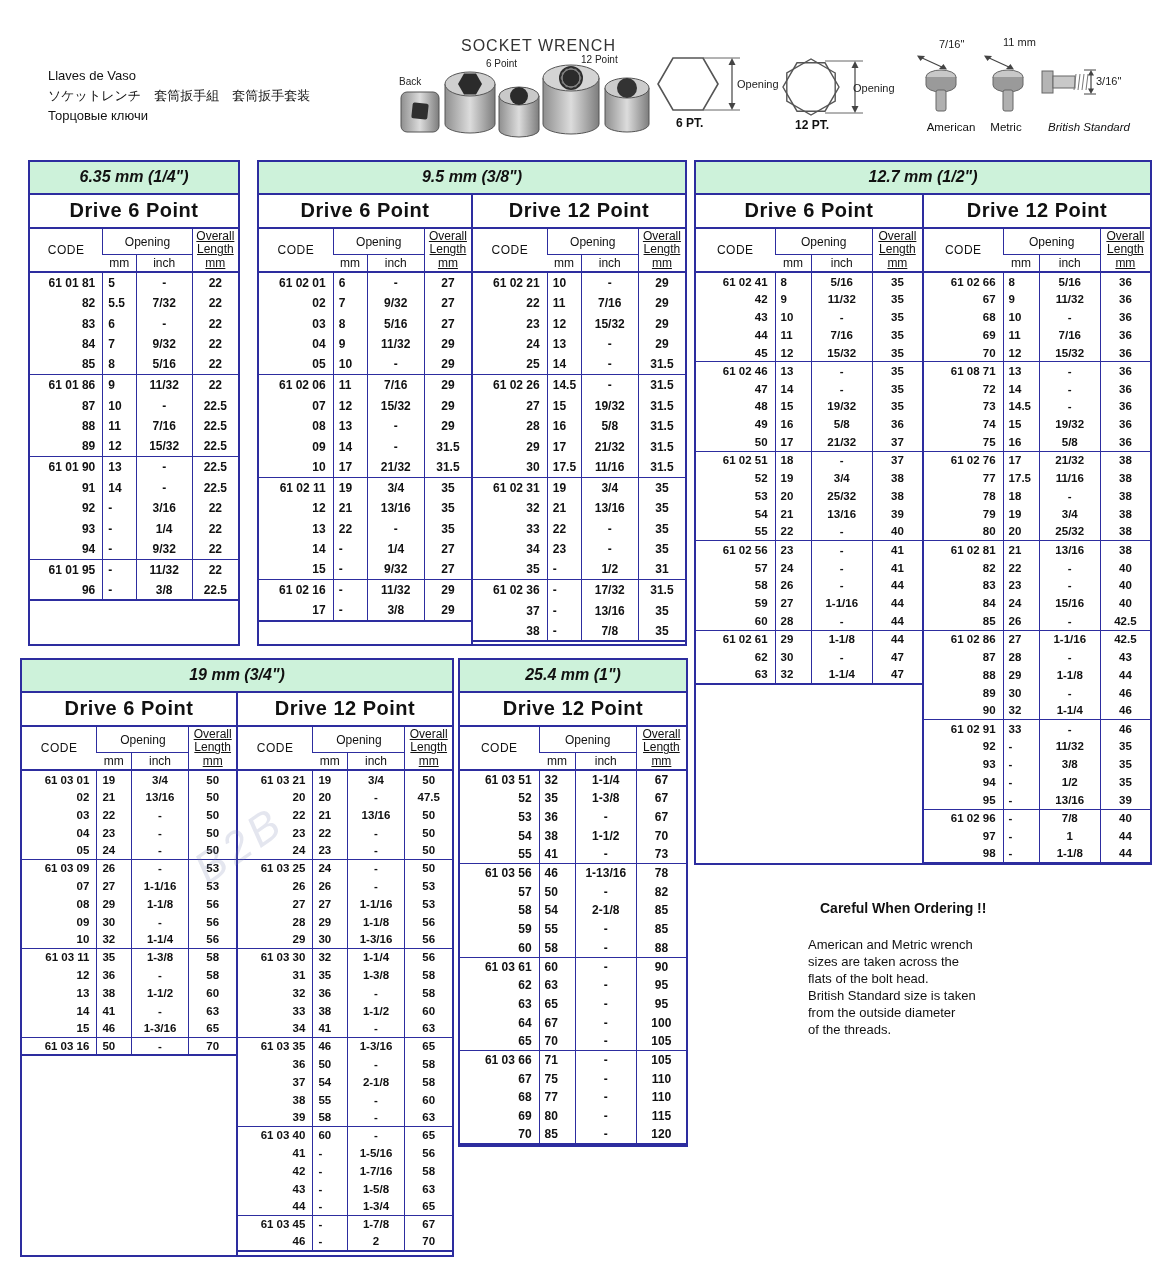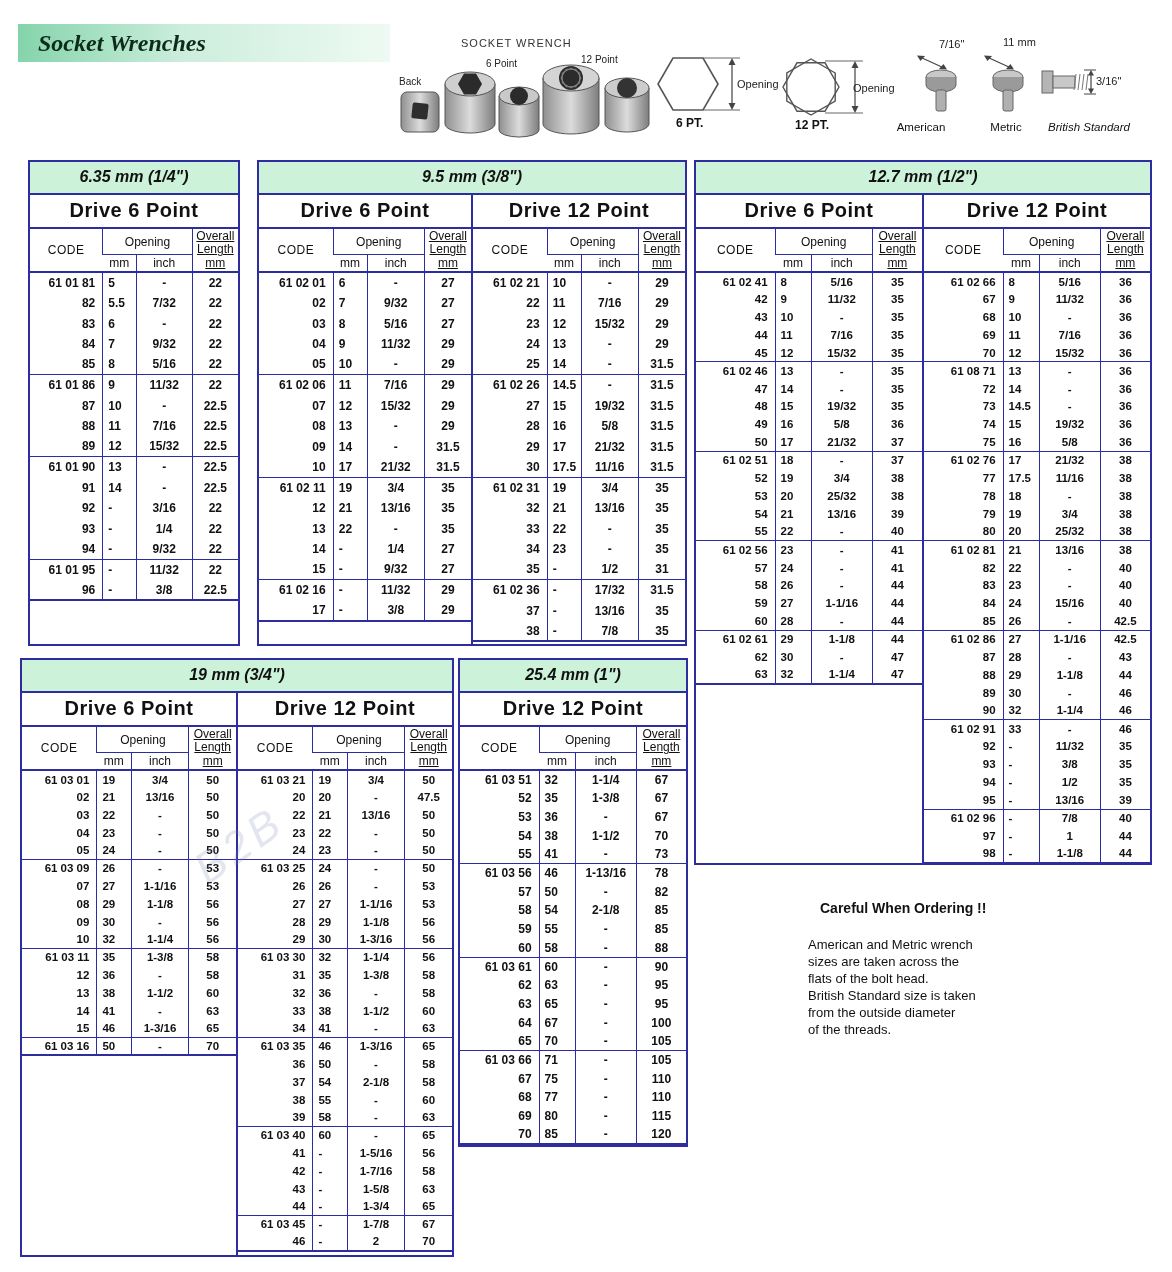--- a/index.html
+++ b/index.html
@@ -11,21 +11,21 @@
   
   .brand-box { position:absolute; left:18px; top:24px; width:372px; height:38px;
                background:linear-gradient(90deg,#84d4ab 0%, #cdeedd 45%, #eefaf3 100%);
                display:flex; align-items:center; padding-left:20px; }
   .brand-title { font-family:"Liberation Serif", serif; font-style:italic; font-weight:bold;
                  font-size:24px; color:#0c2b18; }
   .subtitles { position:absolute; left:48px; top:66px; font-size:13px; line-height:20px; }
 
   
   .abs { position:absolute; }
-  .il-caption { left:461px; top:37px; font-size:11px; letter-spacing:1px; color:#333; }
+  .il-caption { left:461px; top:37px; font-size:16px; letter-spacing:1px; color:#333; }
   .il-photos { left:393px; top:48px; width:270px; height:100px; }
   .il-label { font-size:10px; color:#222; z-index:3; }
   .lbl-back { left:399px; top:76px; }
   .lbl-6 { left:486px; top:58px; }
   .lbl-12 { left:581px; top:54px; }
   .hex-diagram { left:656px; top:52px; }
   .star-diagram { left:781px; top:55px; }
   .il-opening { font-size:11px; color:#222; }
   .lbl-op6 { left:737px; top:78px; }
   .lbl-op12 { left:853px; top:82px; }
@@ -33,21 +33,21 @@
   .lbl-pt6 { left:676px; top:116px; }
   .lbl-pt12 { left:795px; top:118px; }
   .m-size { font-size:11px; color:#222; }
   .ms-american { left:939px; top:38px; }
   .ms-metric { left:1003px; top:36px; }
   .ms-british { left:1096px; top:75px; }
   .mi-american { left:915px; top:52px; }
   .mi-metric { left:982px; top:52px; }
   .mi-british { left:1040px; top:58px; }
   .m-label { font-size:11.5px; color:#111; text-align:center; }
-  .ml-american { left:886px; top:121px; width:70px; }
+  .ml-american { left:916px; top:121px; width:70px; }
   .ml-metric { left:978px; top:121px; width:56px; }
   .ml-british { left:1034px; top:121px; width:110px;font-style:italic; }
 
   
   .cat { position:absolute; border:2.5px solid var(--navy); background:#fff;
          display:flex; flex-direction:column; }
   .cat-title { background:var(--mint); border-bottom:2px solid var(--navy);
                text-align:center; font-weight:bold; font-style:italic; font-size:16px;
                padding:6px 0 7px; }
   .groups { display:flex; align-items:stretch; flex:1; }
@@ -93,22 +93,24 @@
   
   .watermark { position:absolute; left:190px; top:820px; font-size:44px; font-style:italic;
                letter-spacing:5px; color:rgba(120,130,175,0.20); transform:rotate(-35deg);
                pointer-events:none; }
 </style>
 </head>
 <body>
 
 <div class="page">
 
-  <div class="brand-box">
-    <span class="brand-title">Socket Wrenches</span>
+  <div class="subtitles">
+    <div>Llaves de Vaso</div>
+    <div>ソケットレンチ　套筒扳手組　套筒扳手套装</div>
+    <div>Торцовые ключи</div>
   </div>
 
   <div class="abs il-caption">SOCKET WRENCH</div>
 
   <div class="abs il-photos">
     <svg width="270" height="100" viewBox="0 0 270 100">
       <defs>
         <linearGradient id="gv" x1="0" y1="0" x2="1" y2="0">
           <stop offset="0" stop-color="#8f8f8f"></stop>
             <stop offset="0.5" stop-color="#dcdcdc"></stop>

